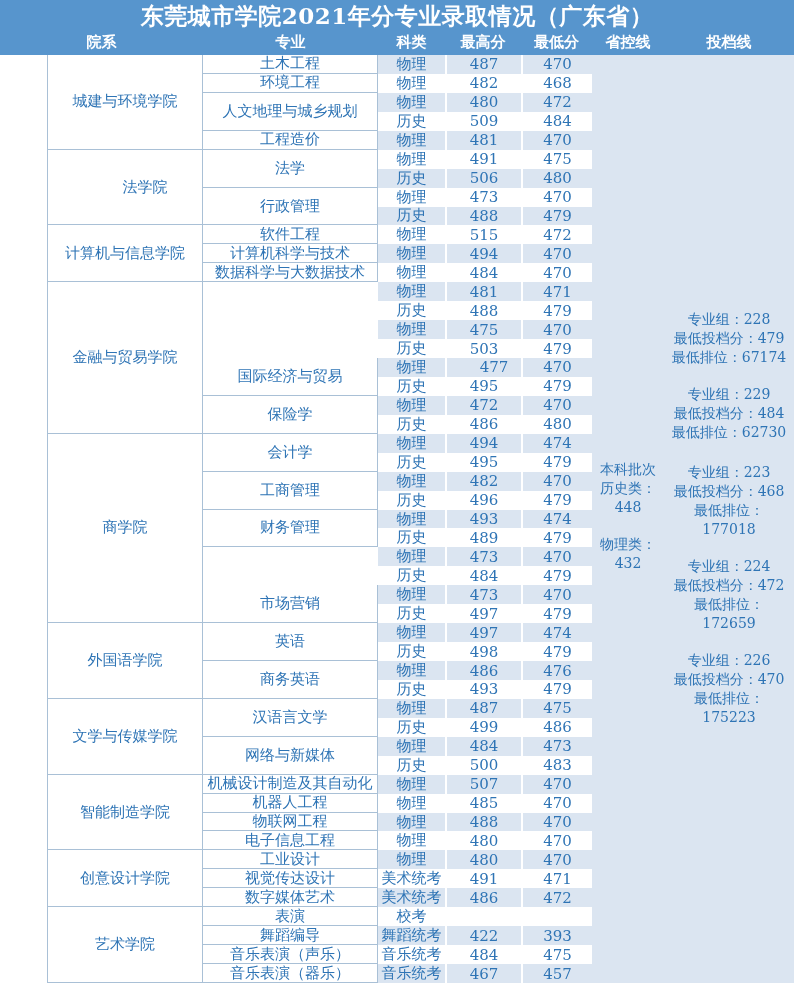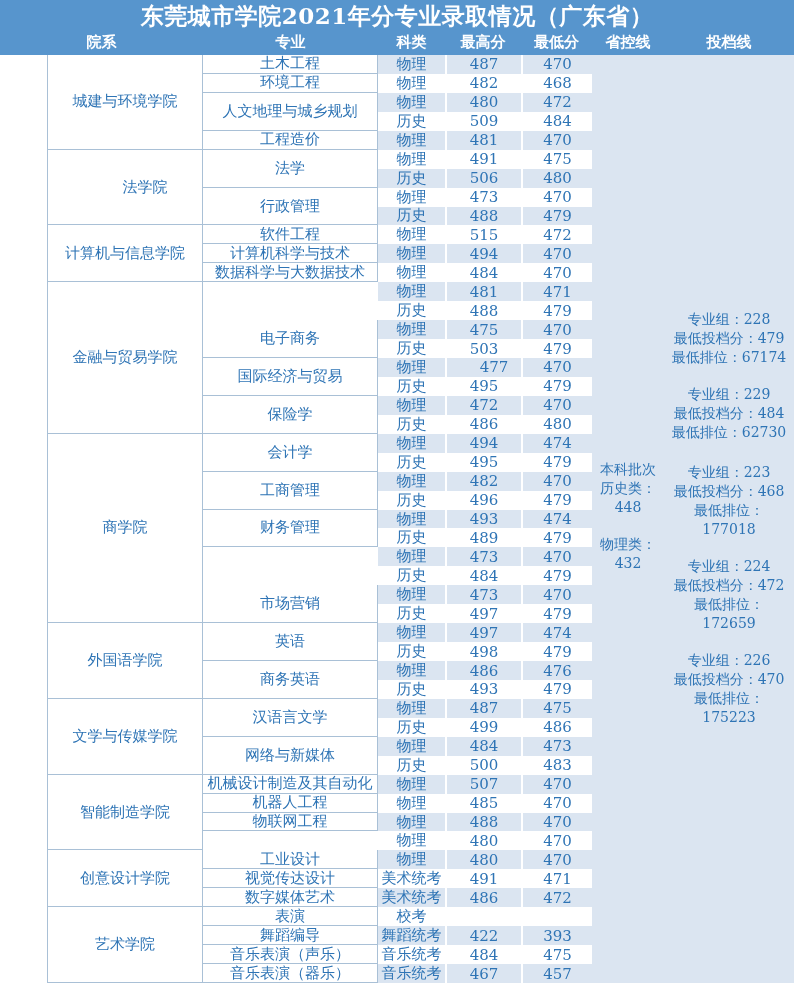--- a/index.html
+++ b/index.html
@@ -170,21 +170,20 @@
       <div class="cell c-subject" style="grid-area: 12 / 3 / span 1;">物理</div>
       <div class="cell c-score sep" style="grid-area: 12 / 4 / span 1;">484</div>
       <div class="cell c-score sep" style="grid-area: 12 / 5 / span 1;">470</div>
       <div class="cell c-college" style="grid-area: 13 / 1 / span 8;">金融与贸易学院</div>
       <div class="cell c-subject band" style="grid-area: 13 / 3 / span 1;">物理</div>
       <div class="cell c-score sep band" style="grid-area: 13 / 4 / span 1;">481</div>
       <div class="cell c-score sep band" style="grid-area: 13 / 5 / span 1;">471</div>
       <div class="cell c-subject" style="grid-area: 14 / 3 / span 1;">历史</div>
       <div class="cell c-score sep" style="grid-area: 14 / 4 / span 1;">488</div>
       <div class="cell c-score sep" style="grid-area: 14 / 5 / span 1;">479</div>
-      <div class="cell c-major" style="grid-area: 15 / 2 / span 2;">电子商务</div>
       <div class="cell c-subject band" style="grid-area: 15 / 3 / span 1;">物理</div>
       <div class="cell c-score sep band" style="grid-area: 15 / 4 / span 1;">475</div>
       <div class="cell c-score sep band" style="grid-area: 15 / 5 / span 1;">470</div>
       <div class="cell c-subject" style="grid-area: 16 / 3 / span 1;">历史</div>
       <div class="cell c-score sep" style="grid-area: 16 / 4 / span 1;">503</div>
       <div class="cell c-score sep" style="grid-area: 16 / 5 / span 1;">479</div>
       <div class="cell c-major" style="grid-area: 17 / 2 / span 2;">国际经济与贸易</div>
       <div class="cell c-subject band" style="grid-area: 17 / 3 / span 1;">物理</div>
       <div class="cell c-score sep band" style="grid-area: 17 / 4 / span 1; padding-left: 20px;">477</div>
       <div class="cell c-score sep band" style="grid-area: 17 / 5 / span 1;">470</div>
@@ -269,20 +268,21 @@
       <div class="cell c-score sep band" style="grid-area: 39 / 4 / span 1;">507</div>
       <div class="cell c-score sep band" style="grid-area: 39 / 5 / span 1;">470</div>
       <div class="cell c-major" style="grid-area: 40 / 2 / span 1;">机器人工程</div>
       <div class="cell c-subject" style="grid-area: 40 / 3 / span 1;">物理</div>
       <div class="cell c-score sep" style="grid-area: 40 / 4 / span 1;">485</div>
       <div class="cell c-score sep" style="grid-area: 40 / 5 / span 1;">470</div>
       <div class="cell c-major" style="grid-area: 41 / 2 / span 1;">物联网工程</div>
       <div class="cell c-subject band" style="grid-area: 41 / 3 / span 1;">物理</div>
       <div class="cell c-score sep band" style="grid-area: 41 / 4 / span 1;">488</div>
       <div class="cell c-score sep band" style="grid-area: 41 / 5 / span 1;">470</div>
+      <div class="cell c-major" style="grid-area: 42 / 2 / span 1;">电子信息工程</div>
       <div class="cell c-subject" style="grid-area: 42 / 3 / span 1;">物理</div>
       <div class="cell c-score sep" style="grid-area: 42 / 4 / span 1;">480</div>
       <div class="cell c-score sep" style="grid-area: 42 / 5 / span 1;">470</div>
       <div class="cell c-college" style="grid-area: 43 / 1 / span 3;">创意设计学院</div>
       <div class="cell c-major" style="grid-area: 43 / 2 / span 1;">工业设计</div>
       <div class="cell c-subject band" style="grid-area: 43 / 3 / span 1;">物理</div>
       <div class="cell c-score sep band" style="grid-area: 43 / 4 / span 1;">480</div>
       <div class="cell c-score sep band" style="grid-area: 43 / 5 / span 1;">470</div>
       <div class="cell c-major" style="grid-area: 44 / 2 / span 1;">视觉传达设计</div>
       <div class="cell c-subject" style="grid-area: 44 / 3 / span 1;">美术统考</div>

